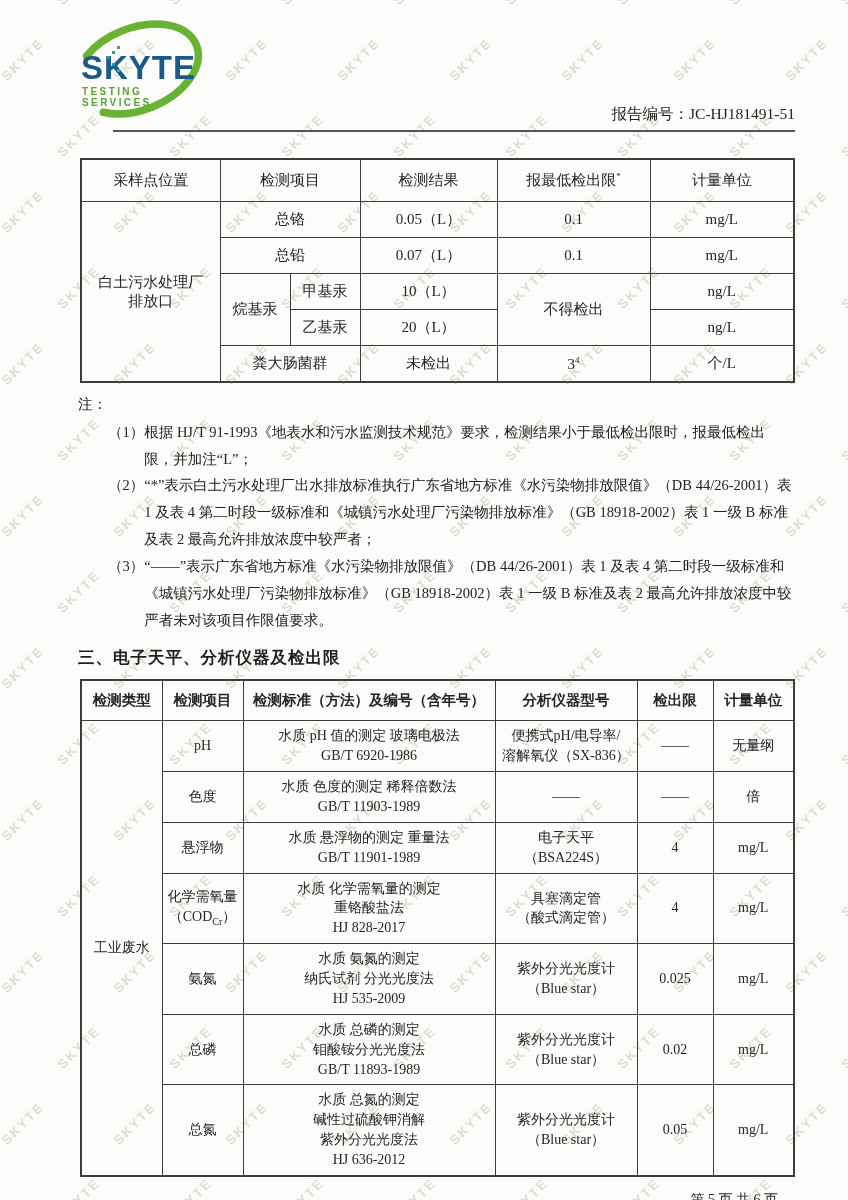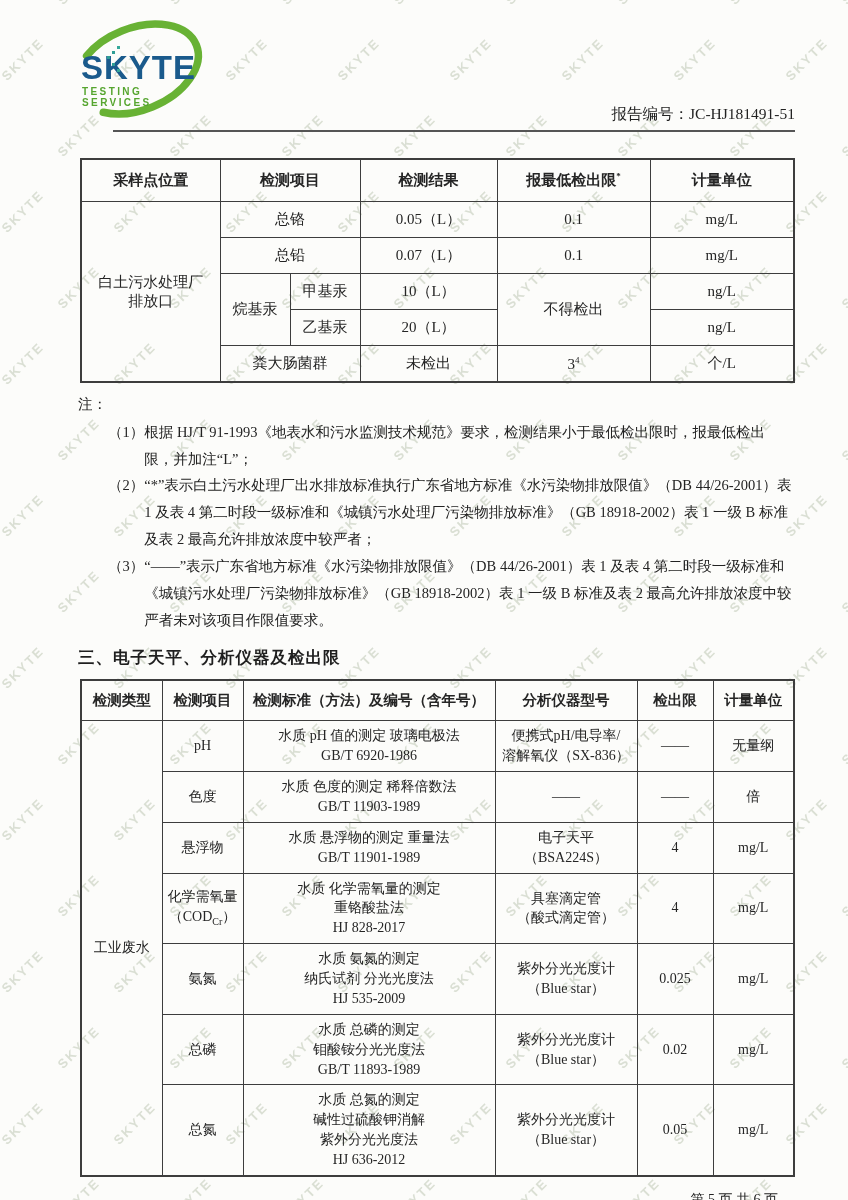--- a/index.html
+++ b/index.html
@@ -42,21 +42,21 @@
   .report-line{
     position:absolute;left:113px;right:53px;top:104px;
     text-align:right;border-bottom:2px solid #555;
     padding-bottom:5px;font-size:15.5px;color:#222;
   }
   
   table{border-collapse:collapse;table-layout:fixed;margin-left:80px;width:713px;
         background:transparent;}
   th,td{border:1px solid #3d3d3d;text-align:center;vertical-align:middle;color:#252525;}
   table{border:2px solid #3d3d3d;}
-  .t1 th{font-size:15px;font-weight:bold;padding:11px 3px;}
+  .t1 th{font-size:15px;font-weight:normal;padding:11px 3px;}
   .t1 td{font-size:15px;padding:8px 3px;}
   .t2 th{font-size:14.5px;font-weight:bold;padding:10px 2px;}
   .t2 td{font-size:14px;padding:5px 3px;line-height:1.42;}
   .ml{white-space:pre-line;}
   sup{font-size:9px;}
   sub{font-size:10px;}
   
   .notes{margin:8px 56px 0 78px;font-size:14.5px;line-height:1.85;color:#222;}
   .note-label{margin-bottom:1px;}
   .note-item{display:flex;margin-left:30px;}

